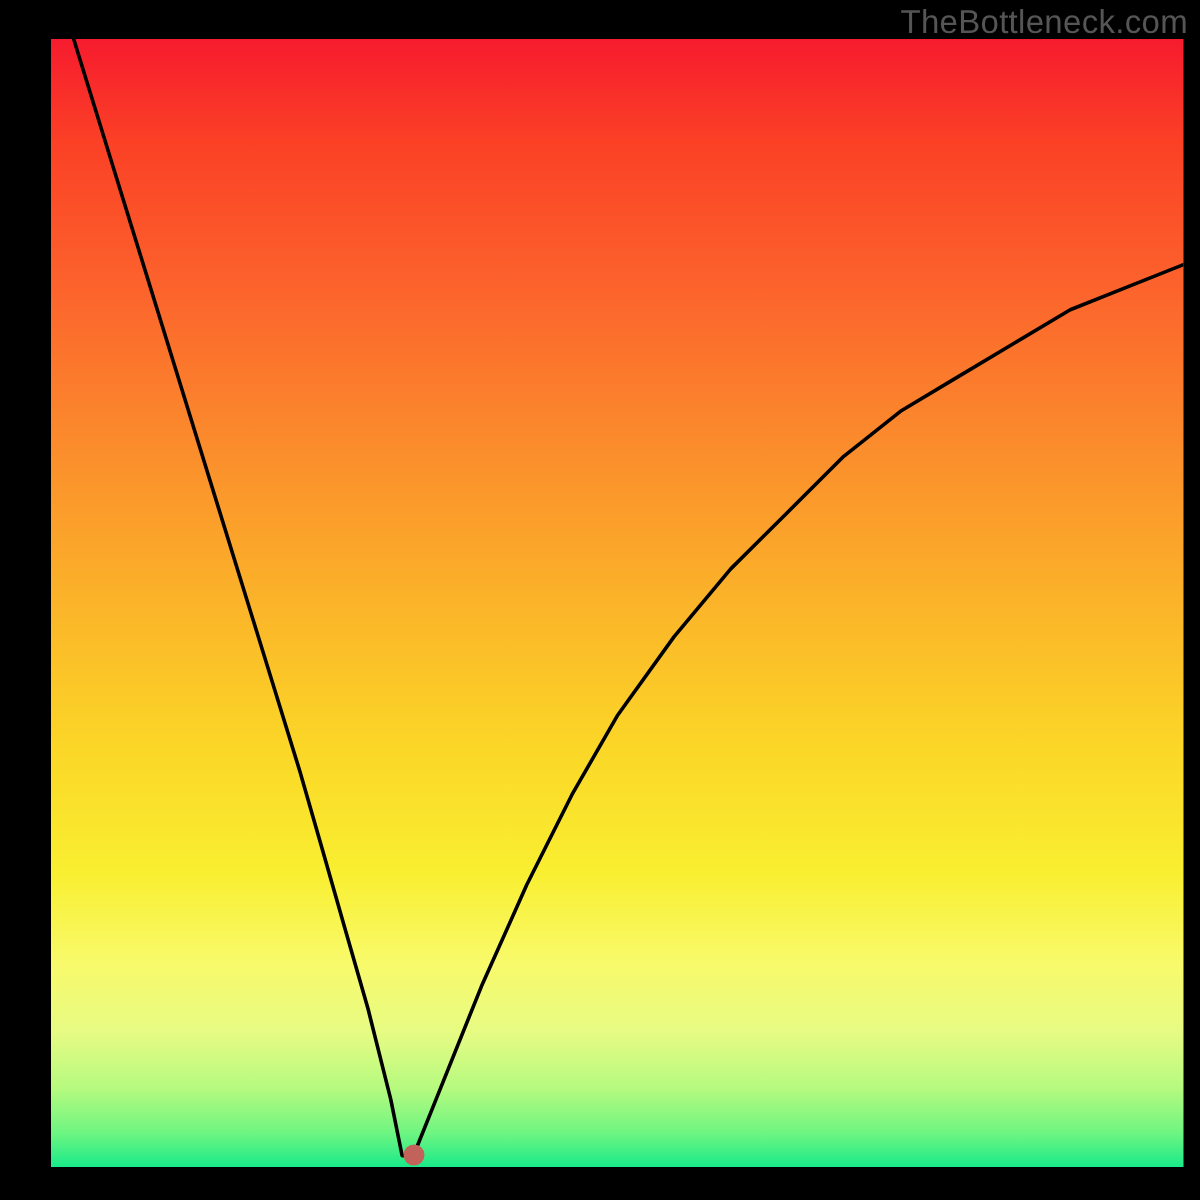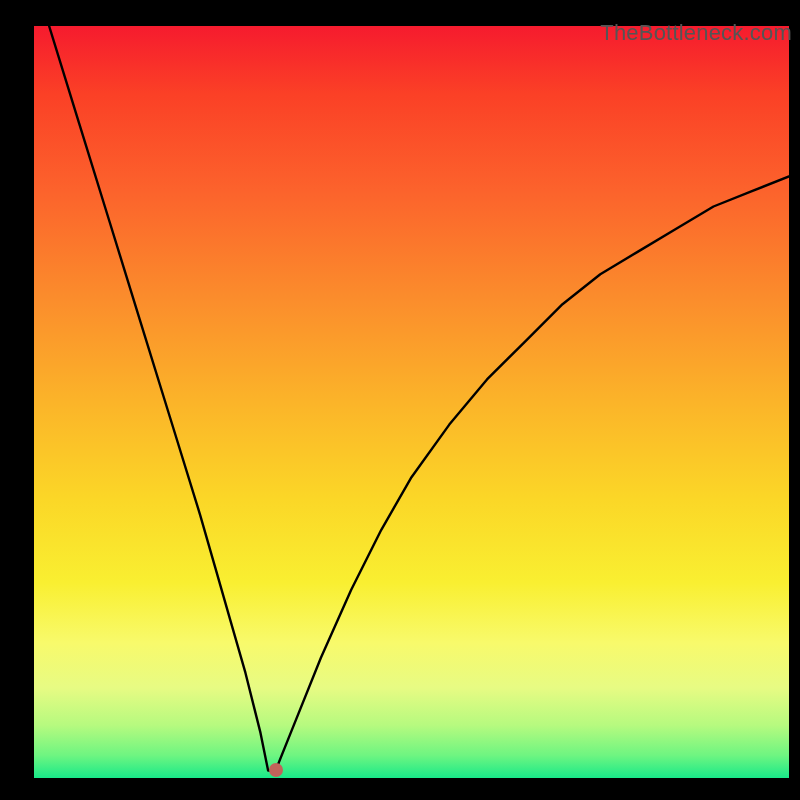--- a/index.html
+++ b/index.html
@@ -12,21 +12,21 @@
     font-family: Arial, Helvetica, sans-serif;
   }
   .chart-frame {
     position: relative;
     width: 800px;
     height: 800px;
     background: #000;
   }
   .watermark {
     position: absolute;
-    top: 20px;
+    top: 2px;
     right: 8px;
     color: #555;
     font-size: 22px;
     font-weight: 400;
     letter-spacing: 0.2px;
     z-index: 10;
   }
   .plot-area {
     position: absolute;
     left: 34px;

